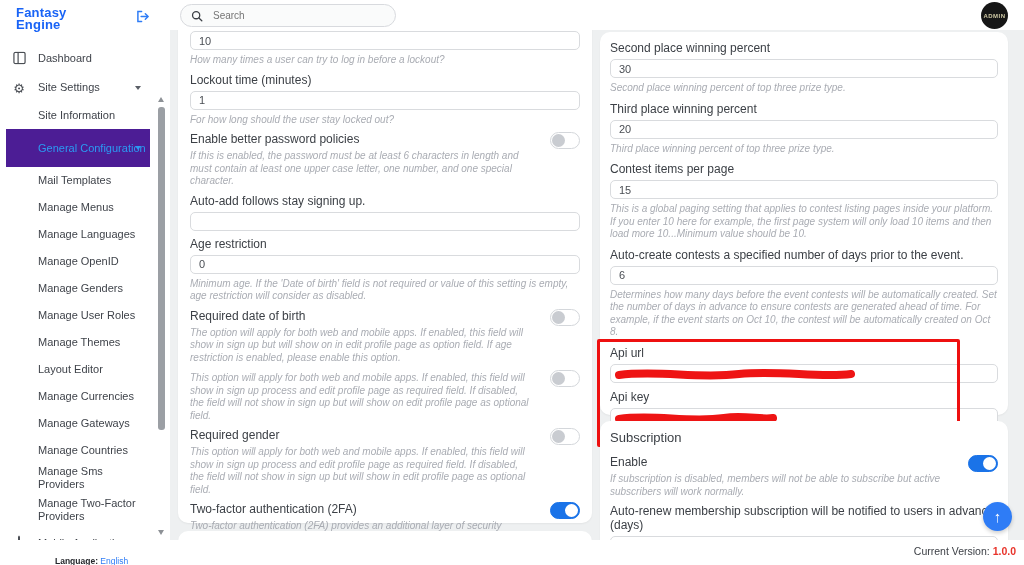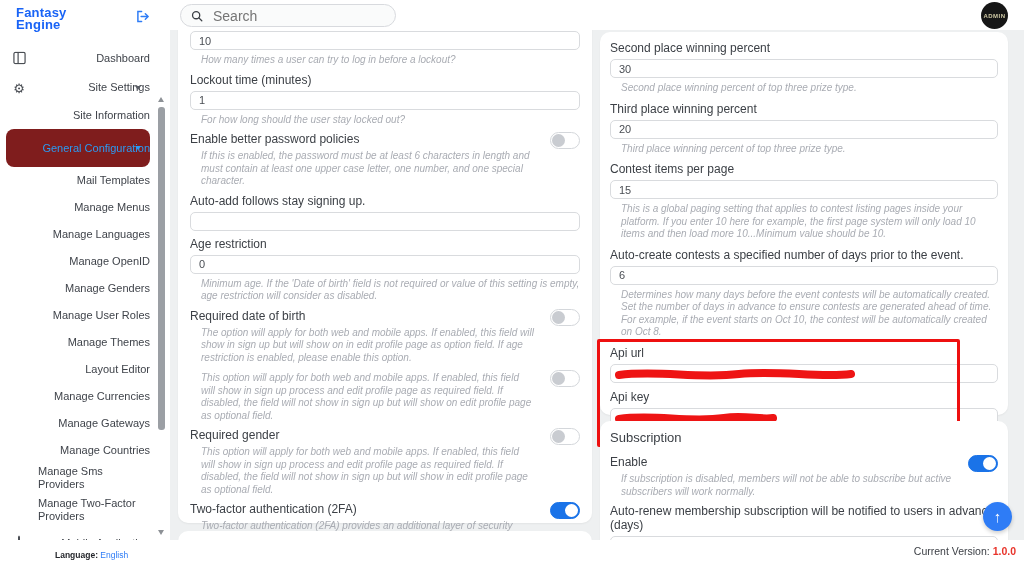--- a/index.html
+++ b/index.html
@@ -3,36 +3,36 @@
 <meta charset="utf-8">
 <style>
   html,body{margin:0;padding:0;}
   .page{position:relative;width:1024px;height:565px;background:#eef0f1;overflow:hidden;
         font-family:"Liberation Sans",sans-serif;-webkit-font-smoothing:antialiased;}
   
   .topbar{position:absolute;left:170px;top:0;width:854px;height:30px;background:#fff;z-index:6;}
   .search{position:absolute;left:10px;top:4px;width:216px;height:23px;border:1px solid #d8dade;
           border-radius:13px;background:#fafbfb;display:flex;align-items:center;padding:0 10px;box-sizing:border-box;}
   .search svg{flex:none;margin-right:8px;}
-  .search input{border:none;background:transparent;outline:none;font-size:14px;color:#3f434a;width:150px;
+  .search input{border:none;background:transparent;outline:none;font-size:10px;color:#3f434a;width:150px;
           font-family:"Liberation Sans",sans-serif;}
   .avatar{position:absolute;right:16px;top:2px;width:27px;height:27px;border-radius:50%;background:#161616;
           display:flex;align-items:center;justify-content:center;z-index:7;}
   .avatar span{font-size:6px;font-weight:bold;color:#cfc9a4;letter-spacing:.5px;}
   
   .sidebar{position:absolute;left:0;top:0;width:170px;height:540px;background:#fff;z-index:7;}
   .logo{position:absolute;left:16px;top:7px;font-weight:bold;font-size:13px;line-height:12px;color:#1863f6;letter-spacing:.2px;}
   .logout{position:absolute;right:20px;top:10px;cursor:pointer;}
   .nav{position:absolute;left:0;top:44px;width:170px;}
   .nav-item{position:relative;display:flex;align-items:center;padding-left:32px;margin:0 20px 0 6px;
-            height:27px;cursor:pointer;justify-content:flex-end;}
+            height:27px;cursor:pointer;}
   .nav-item.top{height:29px;}
   .nav-item.two{height:38px;}
   .nav-label{font-size:11px;line-height:13px;color:#3f434a;}
-  .nav-item.active{background:#7f1d1d;border-radius:8px;}
+  .nav-item.active{background:#4c1d95;border-radius:0;}
   .nav-item.active .nav-label{color:#2b9af3;}
   .nav-icon{position:absolute;left:5px;top:50%;transform:translateY(-50%);width:16px;text-align:center;
             color:#4a4e54;font-size:13px;line-height:13px;}
   .phone-glyph{width:8px;height:13px;border:1.3px solid #4a4e54;border-radius:2px;margin:0 auto;}
   .caret{position:absolute;right:9px;top:50%;margin-top:-2px;width:0;height:0;
          border-left:3.5px solid transparent;border-right:3.5px solid transparent;border-top:4.5px solid #5a5e66;}
   .nav-item.active .caret{border-top-color:#2b9af3;}
   .sb-up,.sb-down{position:absolute;left:158px;width:0;height:0;border-left:3.5px solid transparent;border-right:3.5px solid transparent;}
   .sb-up{top:97px;border-bottom:5px solid #8d9196;}
   .sb-down{top:530px;border-top:5px solid #8d9196;}
@@ -44,39 +44,39 @@
   .card-right2{left:600px;top:421px;width:408px;height:150px;padding:0 10px;}
   .card-left-partial{left:178px;top:531px;width:414px;height:30px;}
   .field{margin-bottom:6px;}
   .card-right1 .field{margin-bottom:7px;}
   .f-first{margin-top:59px;}
   .r-first{margin-top:9px;}
   .flabel{font-size:12px;color:#3c4046;margin-bottom:4px;line-height:14px;}
   .tinput{display:block;width:100%;height:19px;border:1px solid #d9dbde;border-radius:5px;background:#fff;
           font-size:11px;color:#4a4e54;padding:0 8px;box-sizing:border-box;outline:none;
           font-family:"Liberation Sans",sans-serif;}
-  .helper{font-size:10px;font-style:italic;color:#a9acb3;line-height:12.5px;margin-top:4px;margin-left:11px;}
+  .helper{font-size:10px;font-style:italic;color:#a9acb3;line-height:12.5px;margin-top:4px;}
   .trow{display:flex;align-items:flex-start;gap:16px;}
   .ttext{flex:1;min-width:0;}
   .ttext .helper{margin-top:2px;}
   .toggle{flex:none;width:30px;height:17px;border-radius:9px;background:#fff;border:1px solid #d4d7db;
           position:relative;cursor:pointer;box-sizing:border-box;}
   .toggle .knob{position:absolute;top:1px;left:1px;width:13px;height:13px;border-radius:50%;background:#c9ccd1;}
   .toggle.on{background:#1a73e8;border-color:#1a73e8;}
   .toggle.on .knob{left:auto;right:1px;background:#fff;}
   .section-title{font-size:13px;color:#3c4046;padding-top:9px;margin-bottom:10px;}
   
   .api-group{position:relative;}
   .red-annotation{position:absolute;left:-13px;top:-7px;width:357px;height:102px;border:3px solid #ee1010;
                   border-radius:2px;z-index:4;pointer-events:none;}
   .input-wrap{position:relative;}
   .scribble{position:absolute;left:4px;top:3px;pointer-events:none;}
   
   .footer{position:absolute;left:0;top:540px;width:1024px;height:25px;background:#fff;z-index:9;}
-  .lang{position:absolute;left:55px;top:10px;font-size:8.5px;}
+  .lang{position:absolute;left:55px;top:16px;font-size:8.5px;}
   .lang .lang-label{font-weight:bold;color:#24262b;}
   .lang .lang-value{color:#2e7cf6;cursor:pointer;}
   .version{position:absolute;right:8px;top:5px;font-size:10.5px;color:#3d4046;}
   .version .vred{color:#e8332a;font-weight:bold;}
   
   .scroll-top{position:absolute;left:983px;top:502px;width:29px;height:29px;border-radius:50%;background:#2e7cf6;
               display:flex;align-items:center;justify-content:center;z-index:10;cursor:pointer;box-shadow:0 2px 4px rgba(0,0,0,.2);}
   .scroll-top span{color:#fff;font-size:15px;line-height:15px;}
 </style>
 </head>

